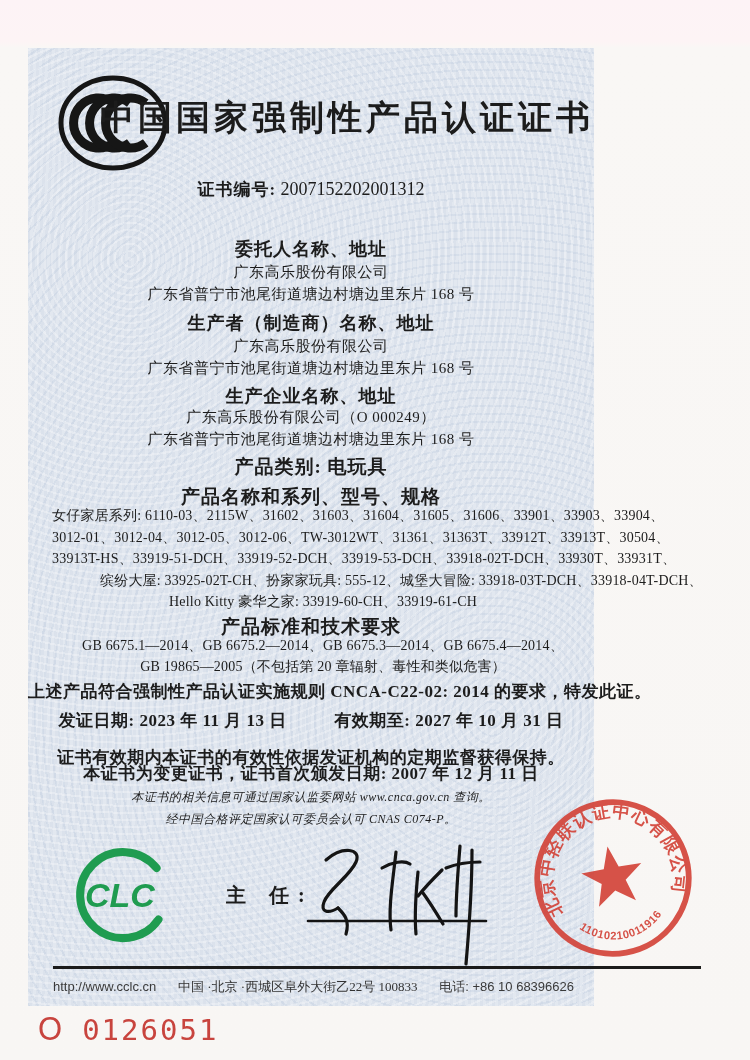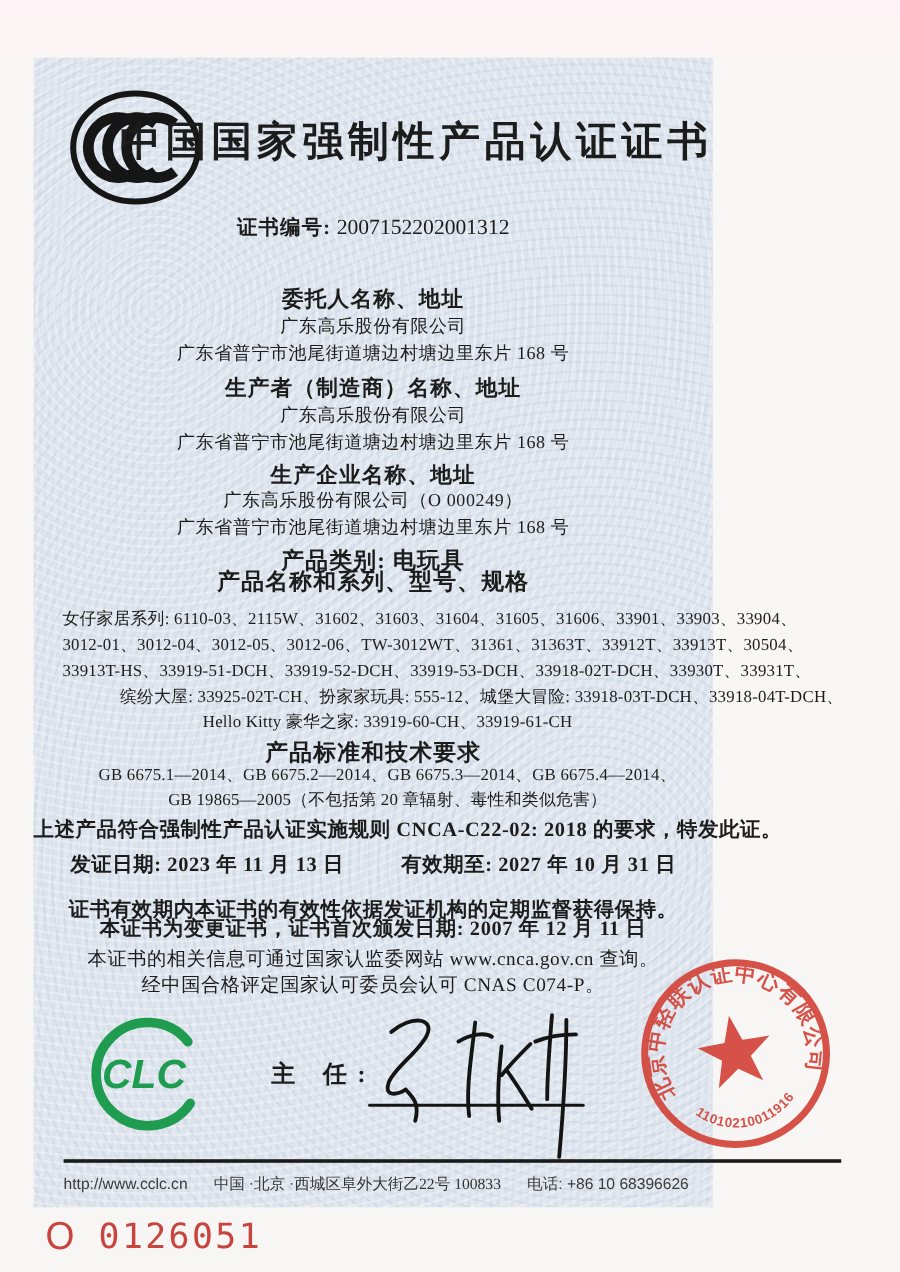--- a/index.html
+++ b/index.html
@@ -16,21 +16,21 @@
       repeating-radial-gradient(circle at 18% 22%, rgba(255,255,255,.28) 0 2px, rgba(255,255,255,0) 2px 7px),
       repeating-radial-gradient(circle at 82% 70%, rgba(173,190,214,.22) 0 2px, rgba(173,190,214,0) 2px 8px),
       repeating-linear-gradient(93deg, rgba(255,255,255,.10) 0 3px, rgba(186,199,218,.10) 3px 6px);
   }
   .abs{position:absolute;left:0;right:0;text-align:center;white-space:nowrap;}
   .h18{font-size:18px;font-weight:bold;letter-spacing:1px;}
   .h19{font-size:19px;font-weight:bold;letter-spacing:1px;}
   .v15{font-size:15px;letter-spacing:.5px;}
   .m15{font-size:14px;letter-spacing:.2px;padding-left:24px;}
   .bold17{font-size:17px;font-weight:bold;letter-spacing:.5px;}
-  .small14{font-size:16px;letter-spacing:.5px;}
+  .small14{font-size:12px;letter-spacing:.5px;font-style:italic;}
   .title{
     top:47px;margin-left:72px;font-size:34px;font-weight:bold;letter-spacing:4px;
     font-family:"Liberation Serif","DejaVu Serif",serif;
   }
   .certno{top:130px;font-size:18px;}
   .certno .lab{font-weight:bold;font-size:17px;letter-spacing:1px;}
   .footer-rule{position:absolute;left:25px;top:918px;width:648px;height:3px;background:#1b1b1b;}
   .footer-row{
     position:absolute;left:25px;right:20px;top:930px;display:flex;align-items:baseline;
     font-family:"Liberation Sans","DejaVu Sans",sans-serif;font-size:13px;color:#3a3a3a;
@@ -77,32 +77,32 @@
   <div class="abs h18" style="top:263px;">生产者（制造商）名称、地址</div>
   <div class="abs v15" style="top:289px;">广东高乐股份有限公司</div>
   <div class="abs v15" style="top:311px;">广东省普宁市池尾街道塘边村塘边里东片 168 号</div>
 
   <div class="abs h18" style="top:336px;">生产企业名称、地址</div>
   <div class="abs v15" style="top:360px;">广东高乐股份有限公司（O 000249）</div>
   <div class="abs v15" style="top:382px;">广东省普宁市池尾街道塘边村塘边里东片 168 号</div>
 
   <div class="abs h19" style="top:406px;font-family:Liberation Serif, serif;">产品类别:  电玩具</div>
 
-  <div class="abs h19" style="top:424px;">产品名称和系列、型号、规格</div>
+  <div class="abs h19" style="top:436px;">产品名称和系列、型号、规格</div>
   <div class="abs m15" style="top:459px;">女仔家居系列: 6110-03、2115W、31602、31603、31604、31605、31606、33901、33903、33904、</div>
   <div class="abs m15" style="top:481px;text-align:right;">3012-01、3012-04、3012-05、3012-06、TW-3012WT、31361、31363T、33912T、33913T、30504、</div>
   <div class="abs m15" style="top:502px;">33913T-HS、33919-51-DCH、33919-52-DCH、33919-53-DCH、33918-02T-DCH、33930T、33931T、</div>
   <div class="abs m15" style="top:524px;margin-left:48px;">缤纷大屋: 33925-02T-CH、扮家家玩具: 555-12、城堡大冒险: 33918-03T-DCH、33918-04T-DCH、</div>
   <div class="abs m15" style="top:545px;">Hello Kitty 豪华之家:  33919-60-CH、33919-61-CH</div>
 
   <div class="abs h19" style="top:566px;">产品标准和技术要求</div>
   <div class="abs m15" style="top:589px;">GB 6675.1—2014、GB 6675.2—2014、GB 6675.3—2014、GB 6675.4—2014、</div>
   <div class="abs m15" style="top:610px;">GB 19865—2005（不包括第 20 章辐射、毒性和类似危害）</div>
 
-  <div class="abs bold17" style="top:632px;">上述产品符合强制性产品认证实施规则 CNCA-C22-02: 2018 的要求，特发此证。</div>
+  <div class="abs bold17" style="top:632px;">上述产品符合强制性产品认证实施规则 CNCA-C22-02: 2014 的要求，特发此证。</div>
 
   <div class="abs bold17" style="top:661px;">
     <span>发证日期:  2023 年 11 月 13 日</span>
     <span style="display:inline-block;width:38px;"></span>
     <span>有效期至:  2027 年 10 月 31 日</span>
   </div>
 
   <div class="abs bold17" style="top:662px;margin-top:36px;">证书有效期内本证书的有效性依据发证机构的定期监督获得保持。</div>
   <div class="abs bold17" style="top:714px;">本证书为变更证书，证书首次颁发日期:  2007 年 12 月 11 日</div>
   <div class="abs small14" style="top:741px;">本证书的相关信息可通过国家认监委网站 www.cnca.gov.cn 查询。</div>

